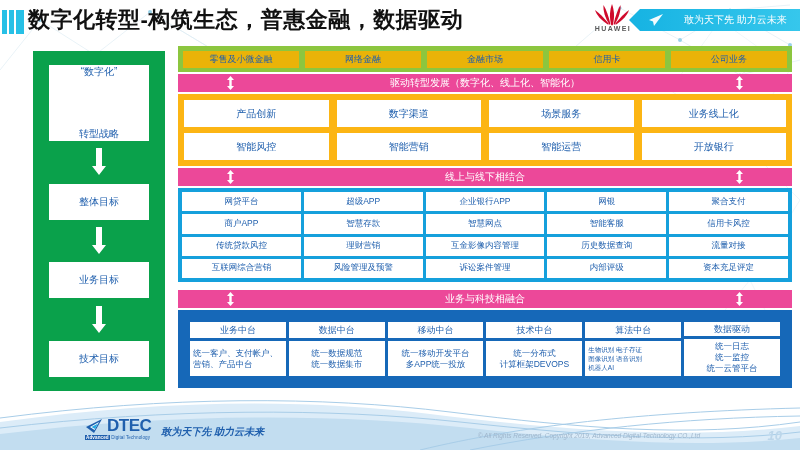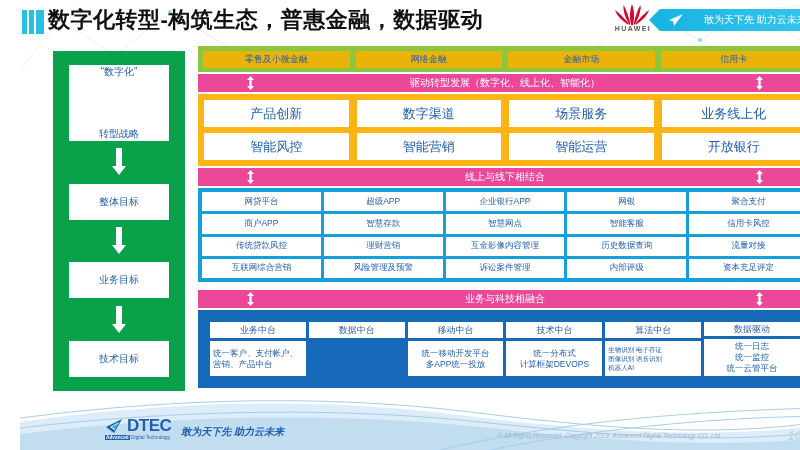--- a/index.html
+++ b/index.html
@@ -1,21 +1,21 @@
 <!DOCTYPE html>
 <html><head>
 <meta charset="utf-8">
 <style>
   html,body{margin:0;padding:0;}
   body{
     width:800px;height:450px;overflow:hidden;
     font-family:"Liberation Sans","DejaVu Sans",sans-serif;
     background:#ffffff;position:relative;
   }
-  .slide{position:absolute;inset:0;background:#fff;overflow:hidden;margin-left:20px;}
+  .slide{position:absolute;inset:0;background:#fff;overflow:hidden;}
 
   
   .net-bg{position:absolute;left:0;top:0;width:800px;height:90px;opacity:.55;pointer-events:none;}
   .net-bg-r{position:absolute;right:0;top:0;width:330px;height:420px;opacity:.5;pointer-events:none;}
 
   
   .header{position:absolute;left:0;top:0;width:800px;height:42px;}
   .hdr-accent{position:absolute;left:2px;top:10px;width:22px;height:24px;
      background:linear-gradient(90deg,#27c0e6 0 5px,#fff 5px 7px,#27c0e6 7px 12px,#fff 12px 14px,#27c0e6 14px 19px);}
   .hdr-title{position:absolute;left:28px;top:5px;font-size:22px;font-weight:bold;color:#111;
@@ -48,21 +48,21 @@
   .band{position:absolute;left:178px;height:18px;background:#ec4899;color:#fff;
      display:flex;align-items:center;justify-content:center;font-size:10px;}
   .band .updown{position:absolute;width:9px;height:14px;}
   .band .ud-l{left:48px;} .band .ud-r{right:48px;}
 
   
   .orange{position:absolute;left:178px;top:94px;width:614px;height:72px;background:#fcb514;
      padding:6px;box-sizing:border-box;display:flex;flex-direction:column;gap:6px;}
   .orange .row{flex:1;display:flex;gap:8px;}
   .orange .cell{flex:1;background:#fff;display:flex;align-items:center;justify-content:center;
-     font-size:13px;color:#1f5fad;}
+     font-size:10px;color:#1f5fad;}
 
   
   .cyan{position:absolute;left:178px;top:188px;width:614px;height:94px;background:#15a0dc;
      padding:4px;box-sizing:border-box;display:flex;flex-direction:column;gap:3px;}
   .cyan .row{flex:1;display:flex;gap:3px;}
   .cyan .cell{flex:1;background:#fff;display:flex;align-items:center;justify-content:center;
      font-size:8.5px;color:#1f5fad;}
 
   
   .dblue{position:absolute;left:178px;top:310px;width:614px;height:78px;background:#1668b8;
@@ -148,20 +148,21 @@
       </svg>
       <div class="hw-slogan">敢为天下先 助力云未来</div>
     </div>
   </div>
 
   <div class="greenstrip">
     <div class="cell">零售及小微金融</div>
     <div class="cell">网络金融</div>
     <div class="cell">金融市场</div>
     <div class="cell">信用卡</div>
+    <div class="cell">公司业务</div>
   </div>
 
   <div class="sidebar">
     <div class="sb-box">
       <span>“数字化”</span>
       <span>转型战略</span>
     </div>
     <svg class="sb-arrow" viewBox="0 0 16 28">
       <path d="M5 0 h6 v18 h4 L8 27 L1 18 h4 Z" fill="#fff"></path>
     </svg>
@@ -252,20 +253,22 @@
     </svg>
   </div>
 
   <div class="dblue">
     <div class="col">
       <div class="chead">业务中台</div>
       <div class="cbody left">统一客户、支付帐户、营销、产品中台</div>
     </div>
     <div class="col">
       <div class="chead">数据中台</div>
+      <div class="cbody" style="white-space:pre-line">统一数据规范
+统一数据集市</div>
     </div>
     <div class="col">
       <div class="chead">移动中台</div>
       <div class="cbody" style="white-space:pre-line">统一移动开发平台
 多APP统一投放</div>
     </div>
     <div class="col">
       <div class="chead">技术中台</div>
       <div class="cbody" style="white-space:pre-line">统一分布式
 计算框架DEVOPS</div>

